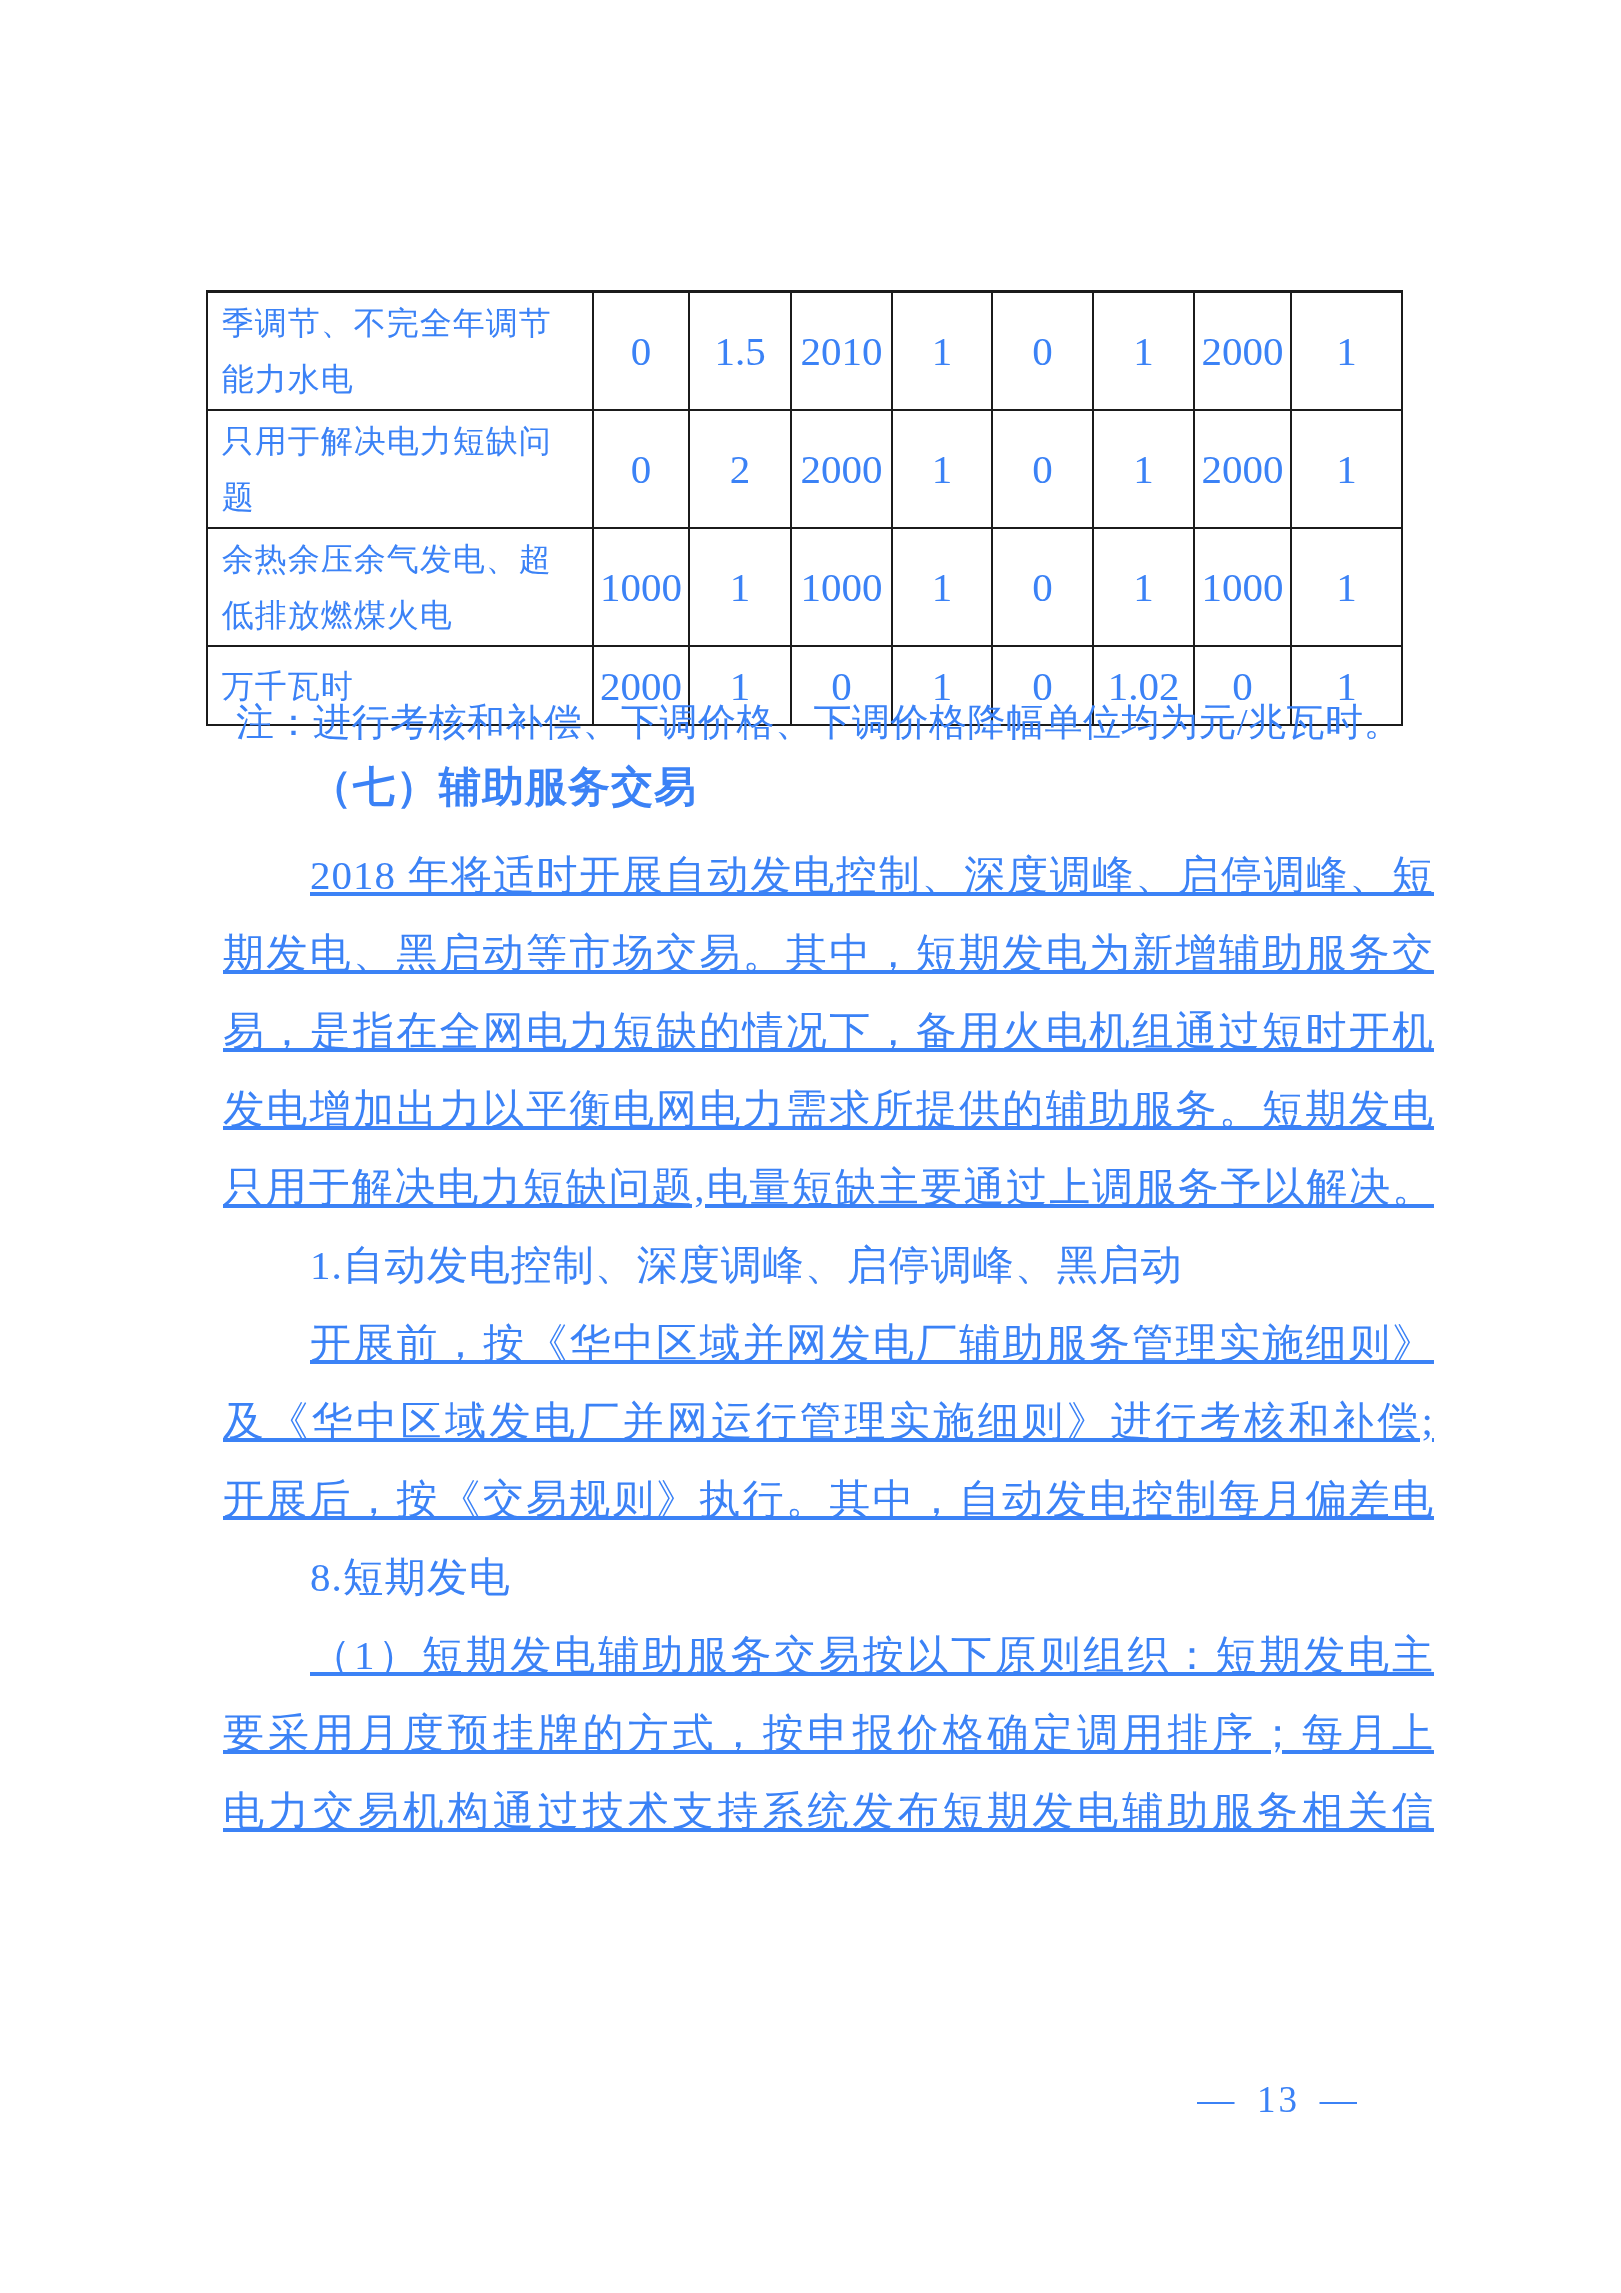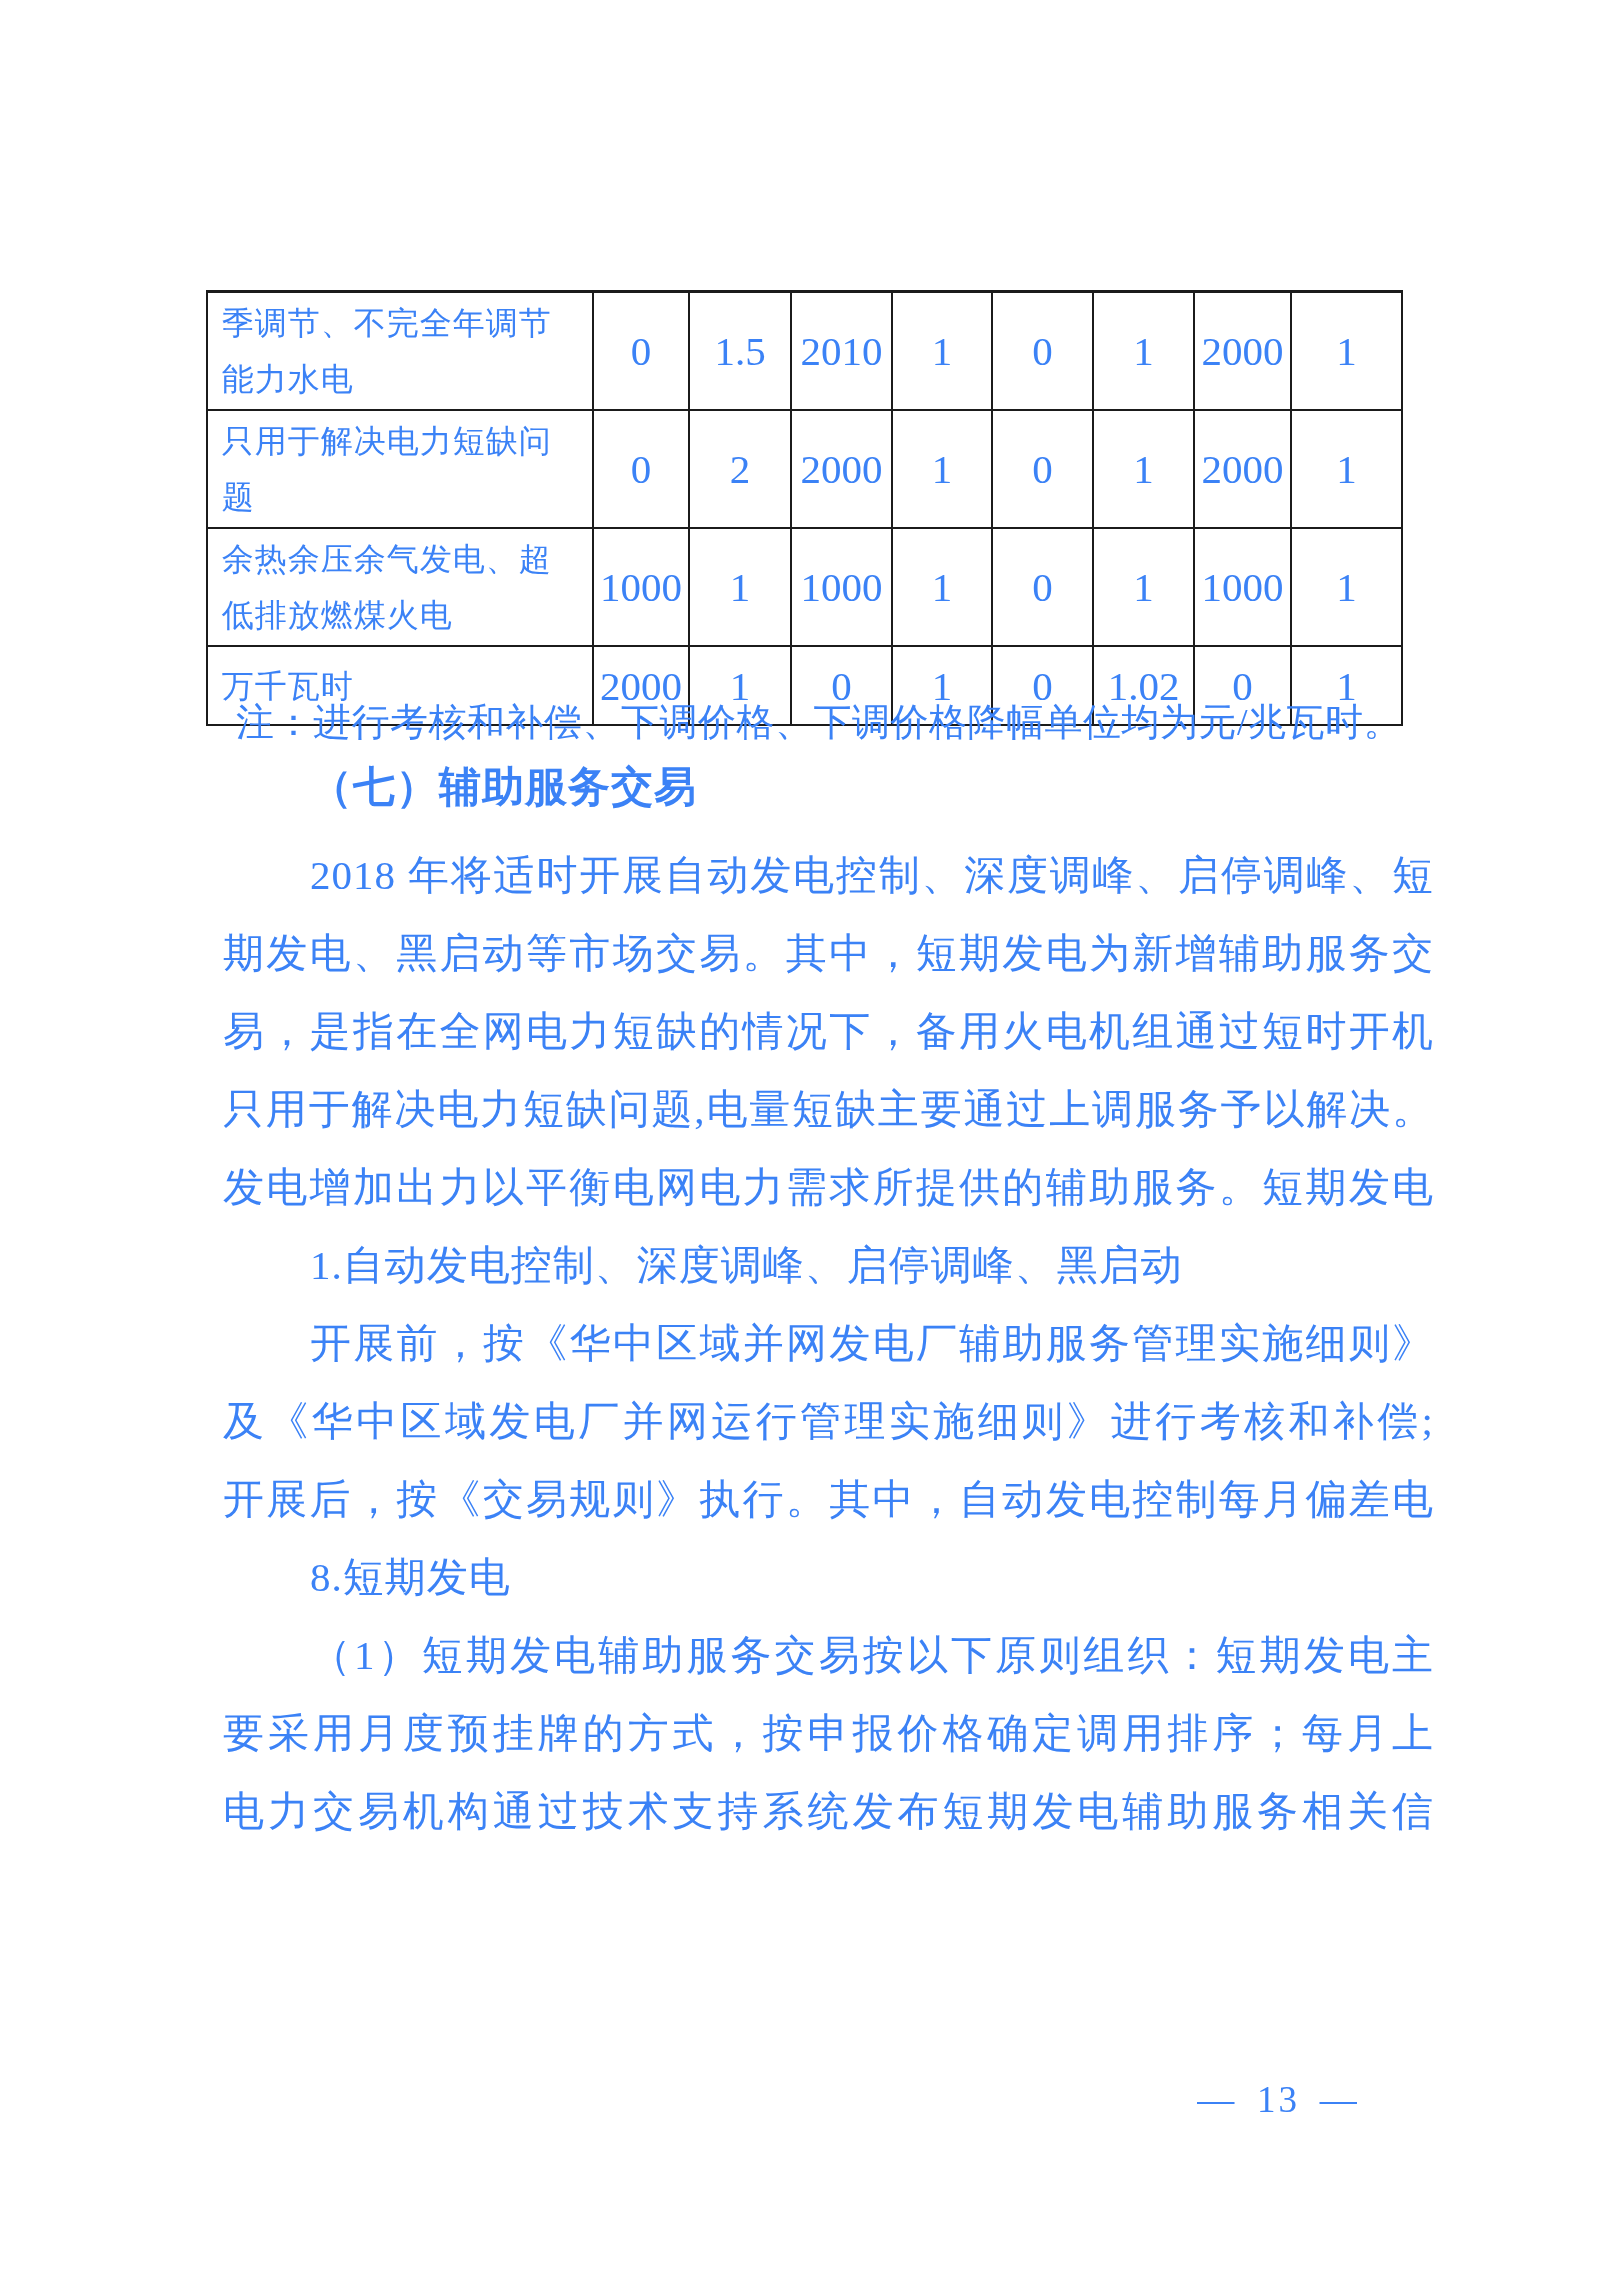--- a/index.html
+++ b/index.html
@@ -81,20 +81,21 @@
     font-size: 41px;
     letter-spacing: 1px;
     white-space: normal;
     overflow: hidden;
   }
   .bline.ind { text-indent: 87px; }
   .bline.just {
     text-align: justify;
     text-justify: inter-ideograph;
     text-align-last: justify;
+    text-decoration: underline;
   }
   .page-number {
     position: absolute;
     left: 1195px;
     top: 2068px;
     width: 167px;
     text-align: center;
     font-size: 37px;
     line-height: 63px;
     letter-spacing: 2.9px;
@@ -168,22 +169,22 @@
   </table>
 
   <div class="note">注：进行考核和补偿、下调价格、下调价格降幅单位均为元/兆瓦时。</div>
 
   <div class="heading">（七）辅助服务交易</div>
 
   <div class="body-block">
     <div class="bline ind just">2018 年将适时开展自动发电控制、深度调峰、启停调峰、短</div>
     <div class="bline just">期发电、黑启动等市场交易。其中，短期发电为新增辅助服务交</div>
     <div class="bline just">易，是指在全网电力短缺的情况下，备用火电机组通过短时开机</div>
+    <div class="bline just">发电增加出力以平衡电网电力需求所提供的辅助服务。短期发电</div>
     <div class="bline just">只用于解决电力短缺问题,电量短缺主要通过上调服务予以解决。</div>
-    <div class="bline just">发电增加出力以平衡电网电力需求所提供的辅助服务。短期发电</div>
     <div class="bline ind">1.自动发电控制、深度调峰、启停调峰、黑启动</div>
     <div class="bline ind just">开展前，按《华中区域并网发电厂辅助服务管理实施细则》</div>
     <div class="bline just">及《华中区域发电厂并网运行管理实施细则》进行考核和补偿;</div>
     <div class="bline just">开展后，按《交易规则》执行。其中，自动发电控制每月偏差电</div>
     <div class="bline ind">8.短期发电</div>
     <div class="bline ind just">（1）短期发电辅助服务交易按以下原则组织：短期发电主</div>
     <div class="bline just">要采用月度预挂牌的方式，按申报价格确定调用排序；每月上旬，</div>
     <div class="bline just">电力交易机构通过技术支持系统发布短期发电辅助服务相关信</div>
   </div>
 

